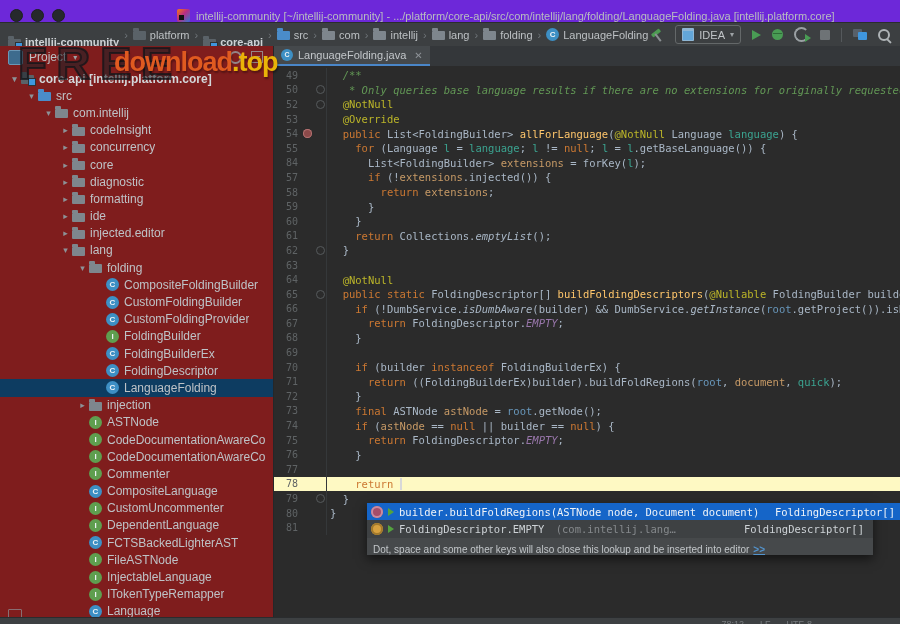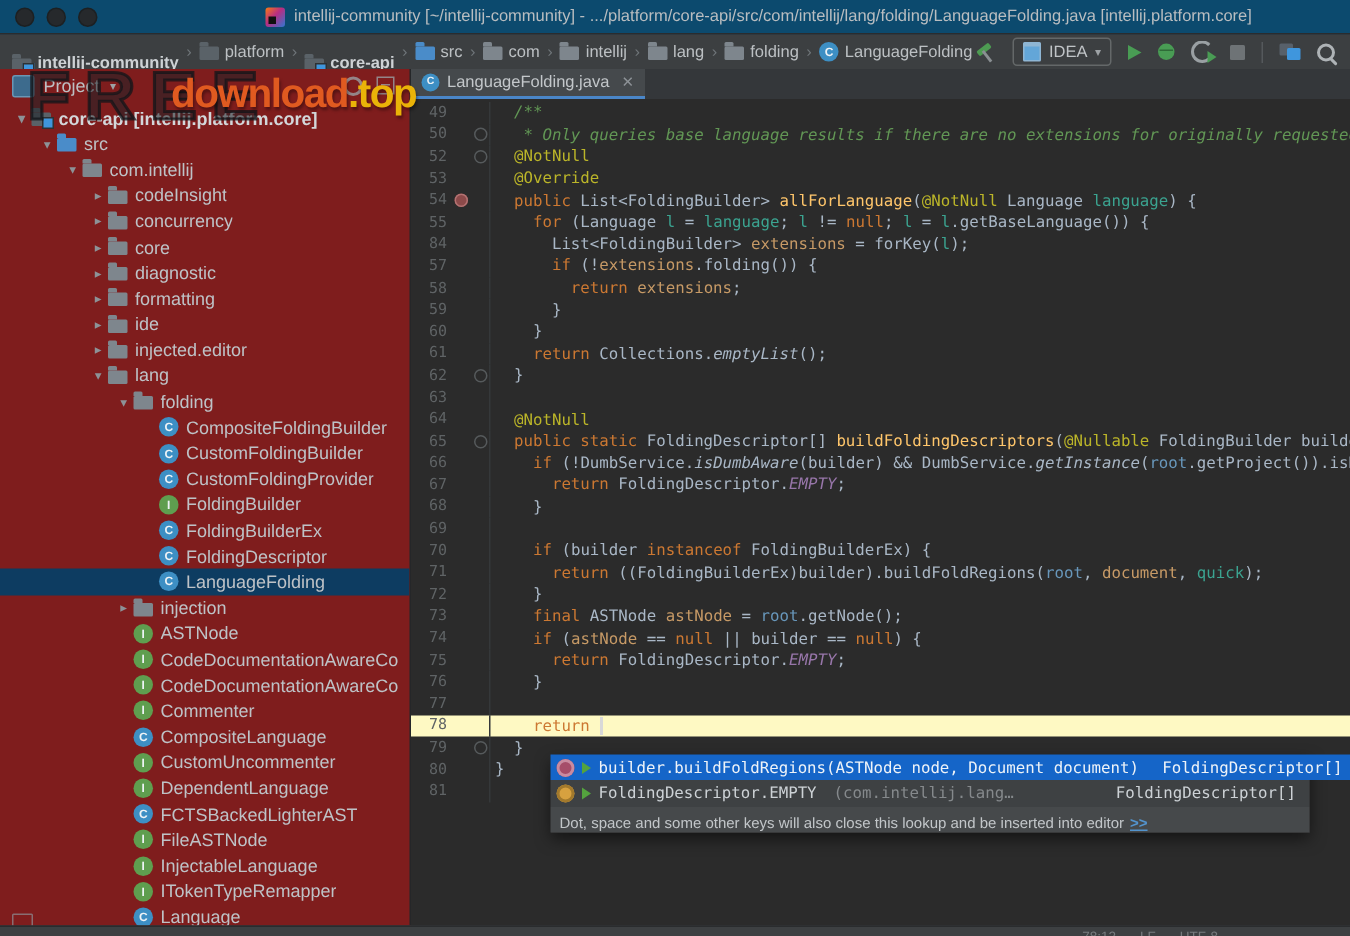--- a/index.html
+++ b/index.html
@@ -1,20 +1,20 @@
 <!DOCTYPE html>
 <html><head>
 <meta charset="utf-8">
 <style>
   html,body{margin:0;padding:0;background:#1e1e1e;}
   #app{position:relative;width:900px;height:624px;overflow:hidden;background:#2b2b2b;
        font-family:"Liberation Sans",sans-serif;-webkit-font-smoothing:antialiased;}
   
-  #titlebar{position:absolute;left:0;top:0;width:900px;height:22px;background:#0c4a6e;
-            border-bottom:1px solid #2a2c2e;display:flex;align-items:center;}
+  #titlebar{position:absolute;left:0;top:0;width:900px;height:22px;background:#6d28d9;
+            border-bottom:1px solid #2a2c2e;display:flex;align-items:flex-end;}
   .traffic{display:flex;gap:8px;margin-left:10px;}
   .tl{width:11px;height:11px;border-radius:50%;background:#26292c;border:1px solid #1d2022;}
   #title-ico{width:13px;height:13px;margin-left:112px;margin-right:6px;border-radius:2px;
              background:linear-gradient(135deg,#f97a12 0%,#b92d82 45%,#3177d2 100%);position:relative;}
   #title-ico:after{content:"";position:absolute;left:2px;bottom:2px;width:5px;height:5px;background:#101010;}
   #title-text{font-size:11px;color:#b9bdc0;white-space:nowrap;}
   
   #navbar{position:absolute;left:0;top:23px;width:900px;height:23px;background:#3c3f41;
           border-bottom:1px solid #2a2c2e;display:flex;align-items:center;}
   #crumbs{display:flex;align-items:center;padding-left:6px;height:100%;}
@@ -432,21 +432,21 @@
         <div class="cl">
           <span class="ln">84</span>
           <span class="gic"></span>
           <span class="gfold"></span>
           <span class="ct"><span class="t-d">      List&lt;FoldingBuilder&gt; </span><span class="t-g">extensions</span><span class="t-d"> = forKey(</span><span class="t-v">l</span><span class="t-d">);</span></span>
         </div>
         <div class="cl">
           <span class="ln">57</span>
           <span class="gic"></span>
           <span class="gfold"></span>
-          <span class="ct"><span class="t-d">      </span><span class="t-k">if</span><span class="t-d"> (!</span><span class="t-g">extensions</span><span class="t-d">.folding()) {</span></span>
+          <span class="ct"><span class="t-d">      </span><span class="t-k">if</span><span class="t-d"> (!</span><span class="t-g">extensions</span><span class="t-d">.injected()) {</span></span>
         </div>
         <div class="cl">
           <span class="ln">58</span>
           <span class="gic"></span>
           <span class="gfold"></span>
           <span class="ct"><span class="t-d">        </span><span class="t-k">return</span><span class="t-d"> </span><span class="t-g">extensions</span><span class="t-d">;</span></span>
         </div>
         <div class="cl">
           <span class="ln">59</span>
           <span class="gic"></span>

